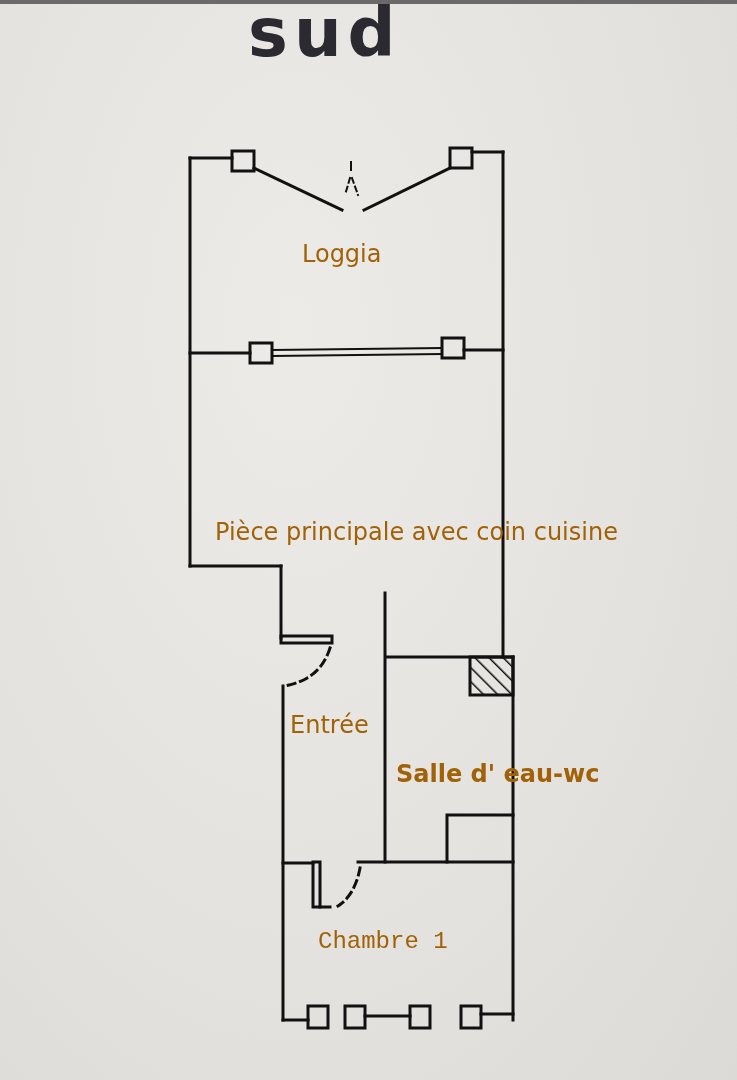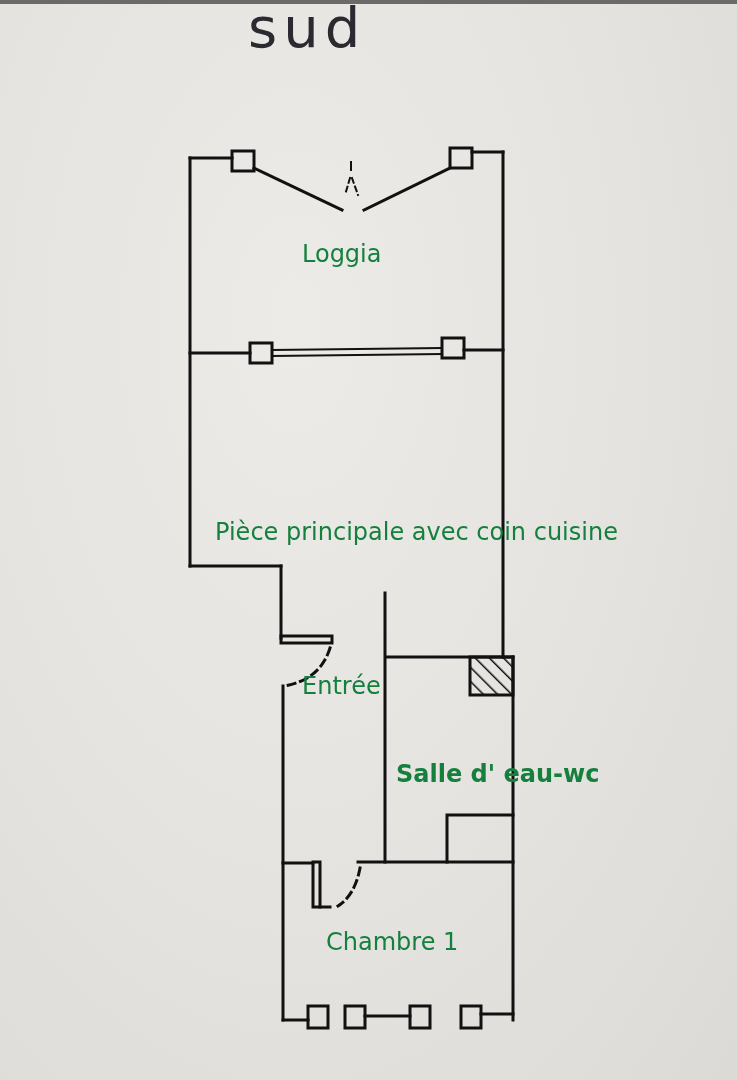--- a/index.html
+++ b/index.html
@@ -10,26 +10,26 @@
     font-family: "DejaVu Sans", sans-serif;
   }
   .paper {
     position: absolute; left: 0; top: 0; width: 737px; height: 1080px;
     background: radial-gradient(ellipse at 40% 30%, #ecebe8 0%, #e4e2de 60%, #dcdad6 100%);
   }
   .topline { position: absolute; left: 0; top: 0; width: 737px; height: 4px; background: #6a6a6a; }
   svg.plan { position: absolute; left: 0; top: 0; }
   .orientation {
     position: absolute; left: 248px; top: 0px;
-    font-family: "DejaVu Sans", sans-serif; font-weight: 400;
-    font-size: 56px; letter-spacing: 6px; color: #2a2a30;
+    font-family: "DejaVu Sans", sans-serif; font-weight: 700;
+    font-size: 67px; letter-spacing: 6px; color: #2a2a30;
     line-height: 1;
   }
   .room-label {
-    position: absolute; color: #15803d;
+    position: absolute; color: #a16207;
     font-family: "DejaVu Sans", sans-serif; font-size: 24px; white-space: nowrap;
     line-height: 1;
   }
 </style>
 </head>
 <body>
 
 <div class="paper"></div>
 <div class="topline"></div>
 
@@ -103,15 +103,15 @@
       <line x1="365" y1="1016" x2="410" y2="1016"></line>
       <rect x="410" y="1006" width="20" height="22"></rect>
       <rect x="461" y="1006" width="20" height="22"></rect>
       <line x1="481" y1="1014" x2="513" y2="1014"></line>
     </g>
   </g>
 </svg>
 
 <div class="room-label" style="left:302px; top:242px;">Loggia</div>
 <div class="room-label" style="left:215px; top:520px;">Pièce principale avec coin cuisine</div>
-<div class="room-label" style="left:290px; top:674px;margin-left:12px;">Entrée</div>
+<div class="room-label" style="left:290px; top:713px;">Entrée</div>
 <div class="room-label" style="left:396px; top:762px;font-weight:bold;">Salle d' eau-wc</div>
-<div class="room-label" style="left:326px; top:930px;">Chambre 1</div>
+<div class="room-label" style="left:318px; top:930px;font-family:Liberation Mono, monospace;">Chambre 1</div>
 
 </body></html>

